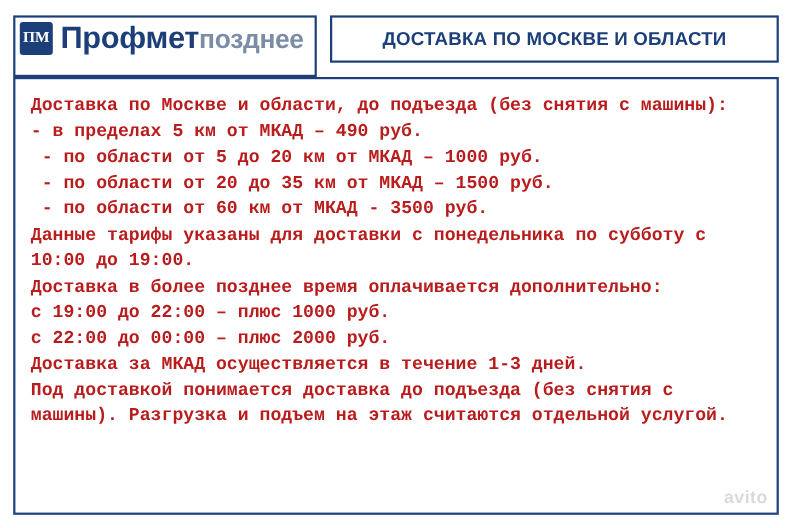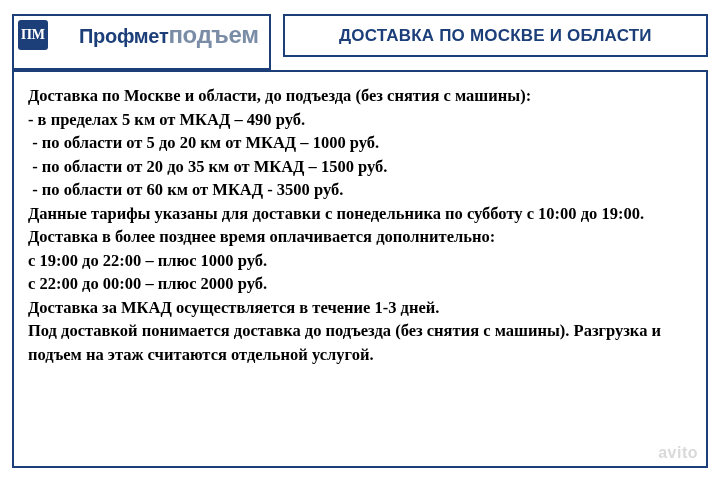--- a/index.html
+++ b/index.html
@@ -59,24 +59,23 @@
     letter-spacing: 0px;
     font-family: "Liberation Serif", serif;
   }
   .brand-text {
     display: flex;
     align-items: baseline;
     white-space: nowrap;
   }
   .brand-strong {
     color: #1c3f7a;
-    font-size: 20px;
+    font-size: 28px;
     font-weight: bold;
     letter-spacing: -0.3px;
-    margin-left: 24px;
   }
   .brand-light {
     color: #7b8da6;
     font-size: 24px;
     font-weight: bold;
     letter-spacing: -0.3px;
   }
   .title-box {
     flex: 1;
     border: 2px solid #1c3f7a;
@@ -101,25 +100,25 @@
     left: 12px;
     right: 12px;
     bottom: 12px;
     border: 2px solid #1c3f7a;
     box-sizing: border-box;
     background: #ffffff;
     padding: 12px 14px 10px 14px;
     overflow: hidden;
   }
   .line {
-    color: #000000;
+    color: #b91c1c;
     font-size: 16.5px;
     line-height: 23.5px;
     font-weight: bold;
-    font-family: Liberation Serif, serif;
+    font-family: Liberation Mono, monospace;
     white-space: pre-wrap;
   }
   .watermark {
     position: absolute;
     right: 8px;
     bottom: 4px;
     font-size: 16px;
     color: #d9d9d9;
     font-weight: bold;
     letter-spacing: 0.5px;
@@ -133,21 +132,21 @@
 <div class="page">
 
   <div class="header">
 
     <div class="brand">
       <div class="brand-logo">
         <span>ПМ</span>
       </div>
       <div class="brand-text">
         <span class="brand-strong">Профмет</span>
-          <span class="brand-light">подъем</span>
+          <span class="brand-light">позднее</span>
       </div>
     </div>
 
     <div class="title-box">
       <span>ДОСТАВКА ПО МОСКВЕ И ОБЛАСТИ</span>
     </div>
 
   </div>
 
   <div class="body-box">

